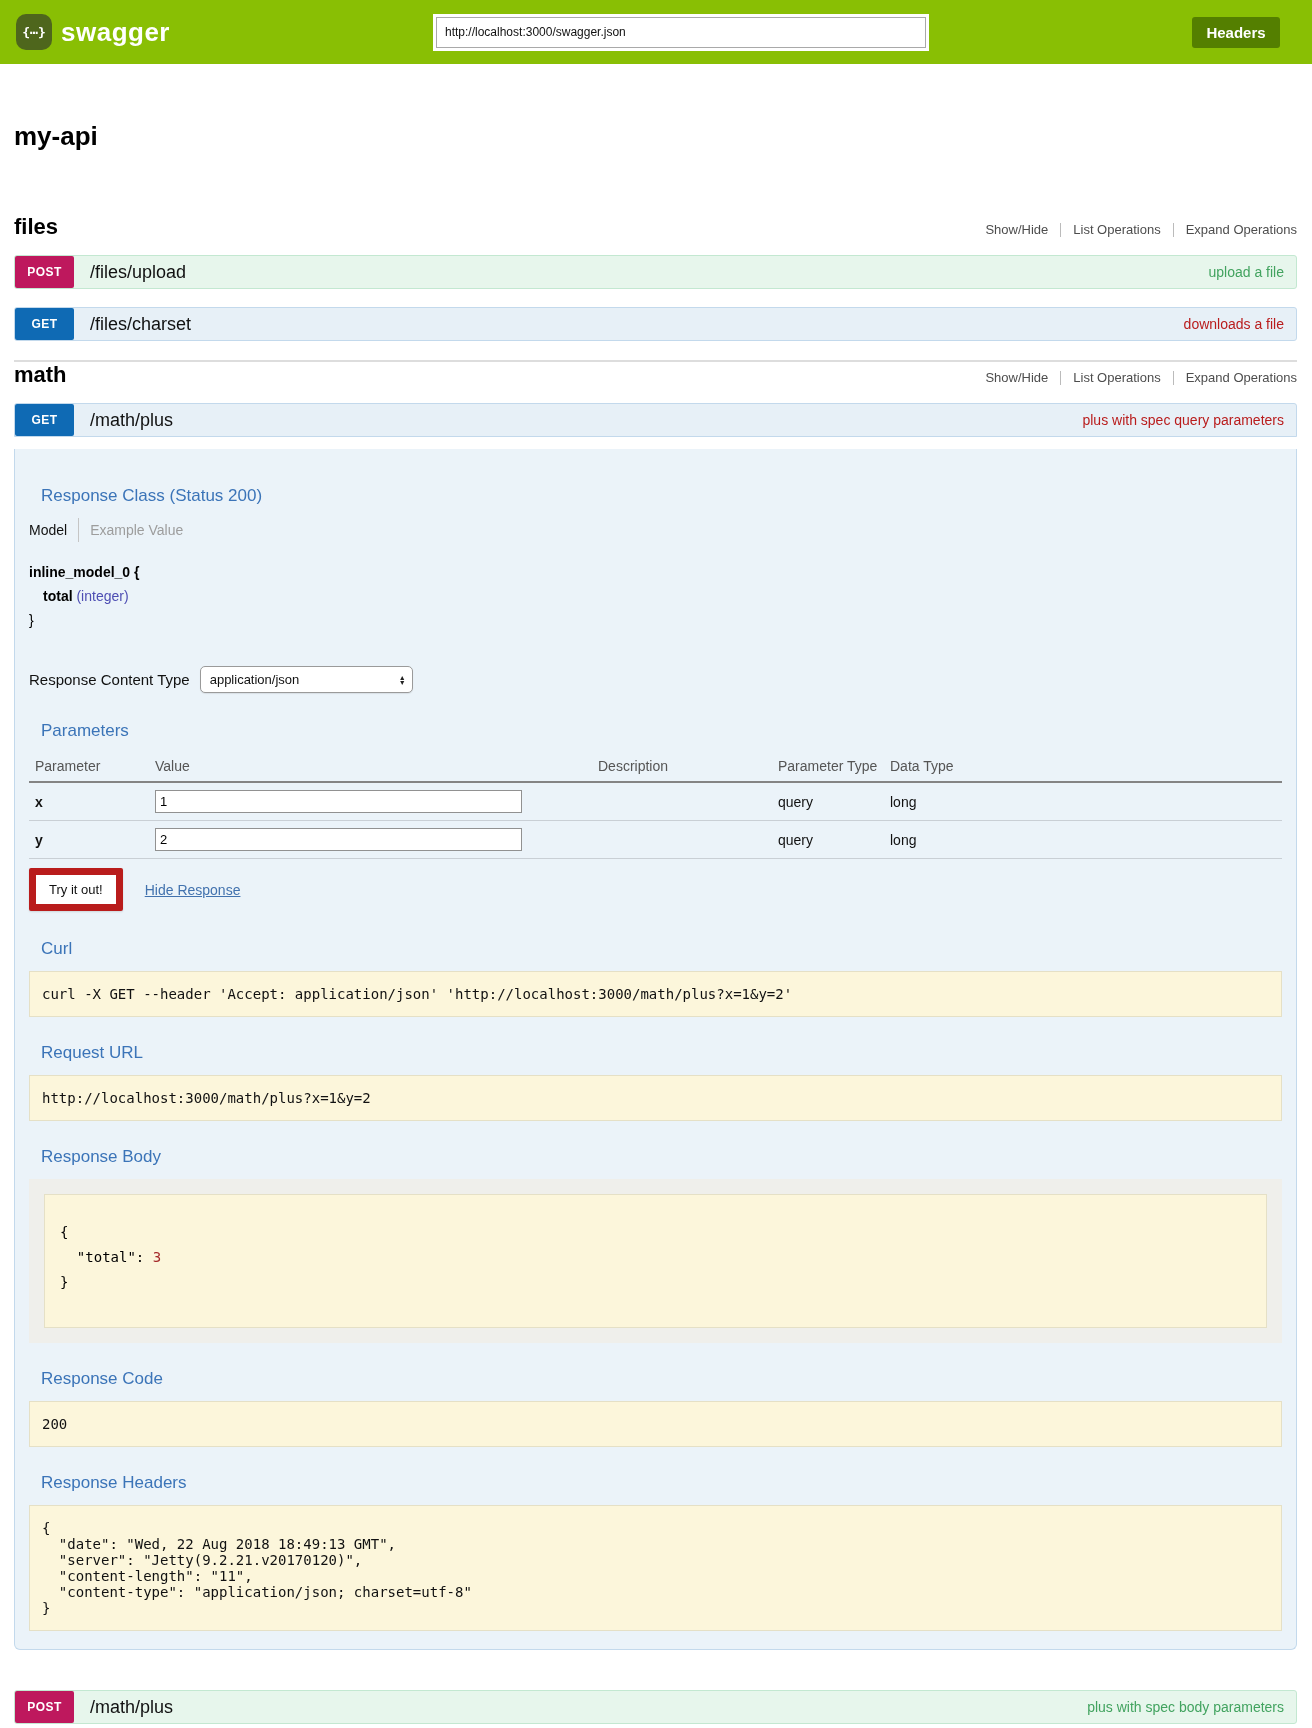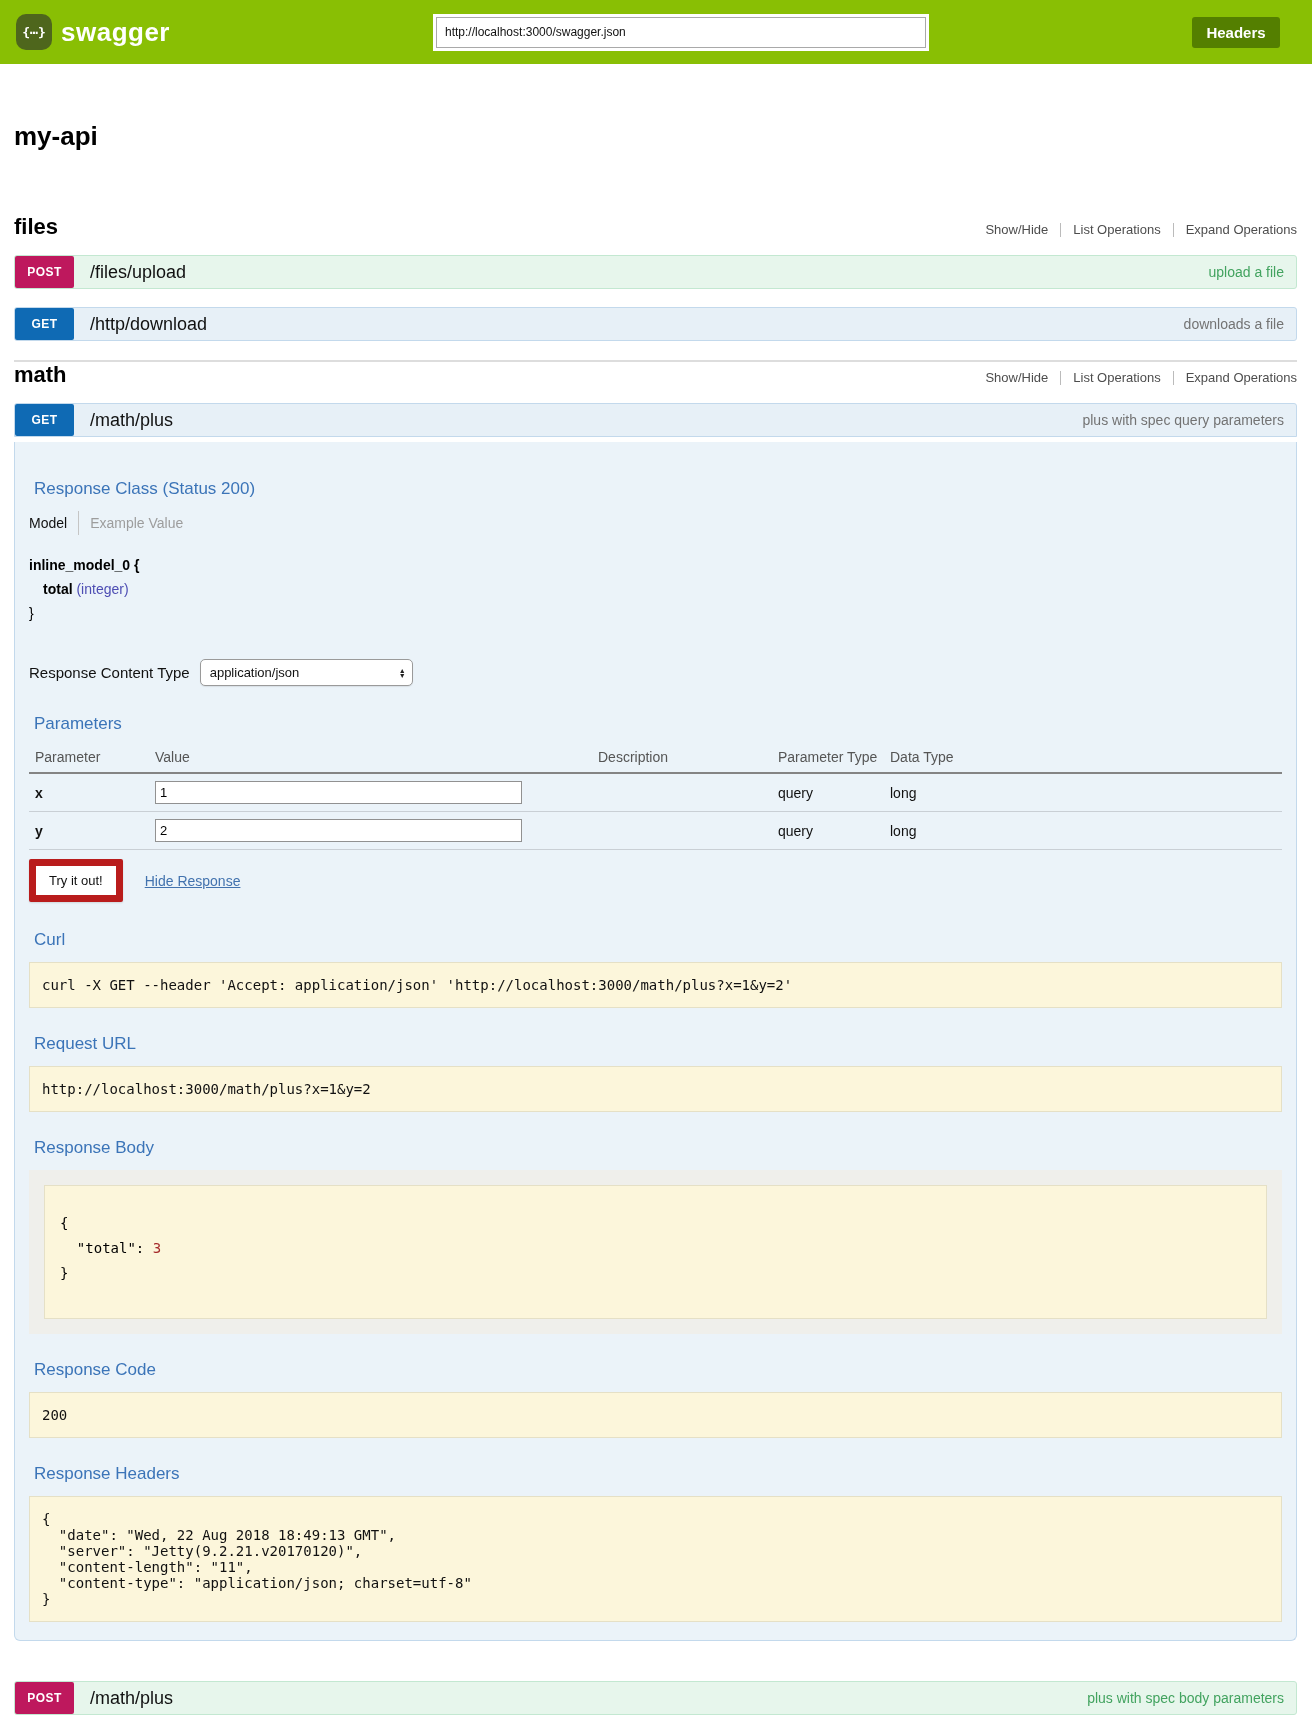--- a/index.html
+++ b/index.html
@@ -38,27 +38,27 @@
   .op-head { display:flex; align-items:stretch; height:34px; border:1px solid; border-radius:3px; }
   .op.get  .op-head { background:#e7f0f7; border-color:#c3d9ec; }
   .op.post .op-head { background:#e7f6ec; border-color:#c3e8d1; }
   .op.expanded .op-head { border-radius:3px 3px 0 0; }
   .badge { width:59px; display:flex; align-items:center; justify-content:center; color:#fff;
            font-size:12px; font-weight:bold; letter-spacing:0.5px; border-radius:2px; }
   .op.get  .badge { background:#0f6ab4; }
   .op.post .badge { background:#be185d; }
   .path { margin-left:16px; align-self:center; font-size:18px; color:#111; text-decoration:none; }
   .summary { margin-left:auto; margin-right:12px; align-self:center; font-size:14px; text-decoration:none; }
-  .op.get  .summary { color:#737373; }
+  .op.get  .summary { color:#b91c1c; }
   .op.post .summary { color:#42a35f; }
 
   
   .panel { background:#ebf3f9; border:1px solid #c3d9ec; border-top:none; border-radius:0 0 6px 6px;
            padding:0 14px 18px 14px; }
-  .blue-h { color:#3b74b8; font-size:17px; font-weight:normal; margin:5px; }
+  .blue-h { color:#3b74b8; font-size:17px; font-weight:normal; margin:12px; }
   .h-response-class { padding-top:37px; }
   .h-params  { margin-top:28px; }
   .h-curl    { margin-top:28px; }
   .h-requrl  { margin-top:26px; }
   .h-resbody { margin-top:26px; }
   .h-rescode { margin-top:26px; }
   .h-reshead { margin-top:26px; }
 
   .tabs { display:flex; align-items:center; margin-top:12px; font-size:14px; }
   .tab-active { color:#111; }
@@ -140,21 +140,21 @@
     <div class="op-head">
       <span class="badge">POST</span>
       <a class="path">/files/upload</a>
       <a class="summary">upload a file</a>
     </div>
   </div>
 
   <div class="op get">
     <div class="op-head">
       <span class="badge">GET</span>
-      <a class="path">/http/download</a>
+      <a class="path">/files/charset</a>
       <a class="summary">downloads a file</a>
     </div>
   </div>
 
   <div class="divider"></div>
 
   <div class="section-head math">
     <a class="section-title">math</a>
     <div class="section-links">
       <a>Show/Hide</a>

